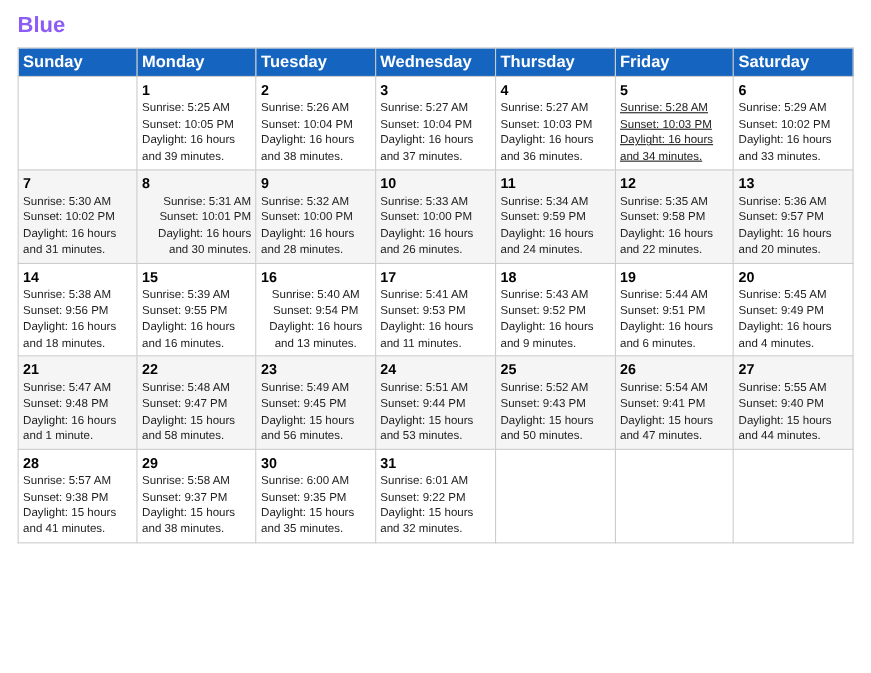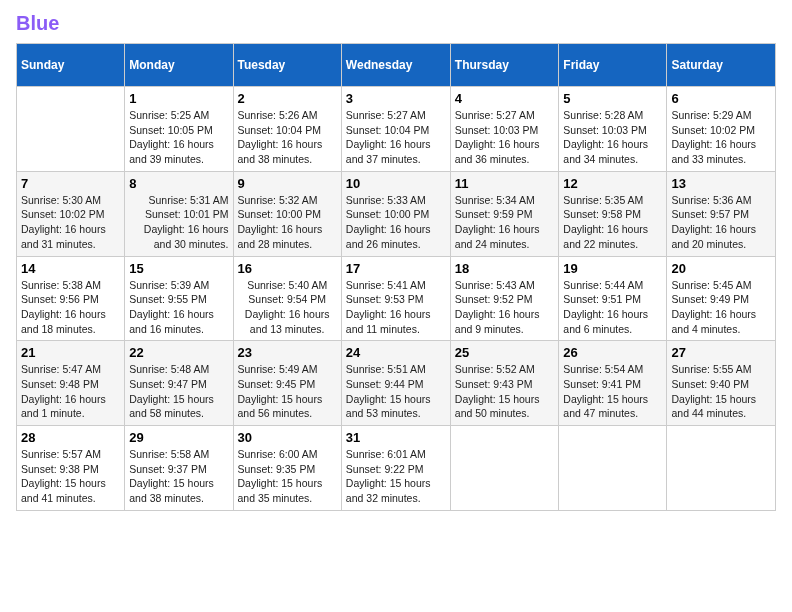--- a/index.html
+++ b/index.html
@@ -50,23 +50,23 @@
     table {
       width: 100%;
       border-collapse: collapse;
       font-size: 11px;
     }
     thead tr {
       background-color: #1565c0;
       color: #fff;
     }
     thead th {
-      padding: 14px 4px;
+      padding: 4px 4px;
       text-align: left;
-      font-size: 12px;
+      font-size: 15px;
       font-weight: bold;
       border: 1px solid #ccc;
     }
     tbody td {
       border: 1px solid #ccc;
       vertical-align: top;
       padding: 4px;
       width: 110px;
       min-height: 80px;
     }
@@ -141,21 +141,21 @@
         </td>
         <td>
           <div class="day-num">4</div>
           <div class="day-info" style="white-space: pre-line;">Sunrise: 5:27 AM
 Sunset: 10:03 PM
 Daylight: 16 hours
 and 36 minutes.</div>
         </td>
         <td>
           <div class="day-num">5</div>
-          <div class="day-info" style="white-space: pre-line;">Sunrise: 5:28 AM
+          <div class="day-info" style="white-space: pre-line; text-decoration: underline;">Sunrise: 5:28 AM
 Sunset: 10:03 PM
 Daylight: 16 hours
 and 34 minutes.</div>
         </td>
         <td>
           <div class="day-num">6</div>
           <div class="day-info" style="white-space: pre-line;">Sunrise: 5:29 AM
 Sunset: 10:02 PM
 Daylight: 16 hours
 and 33 minutes.</div>

